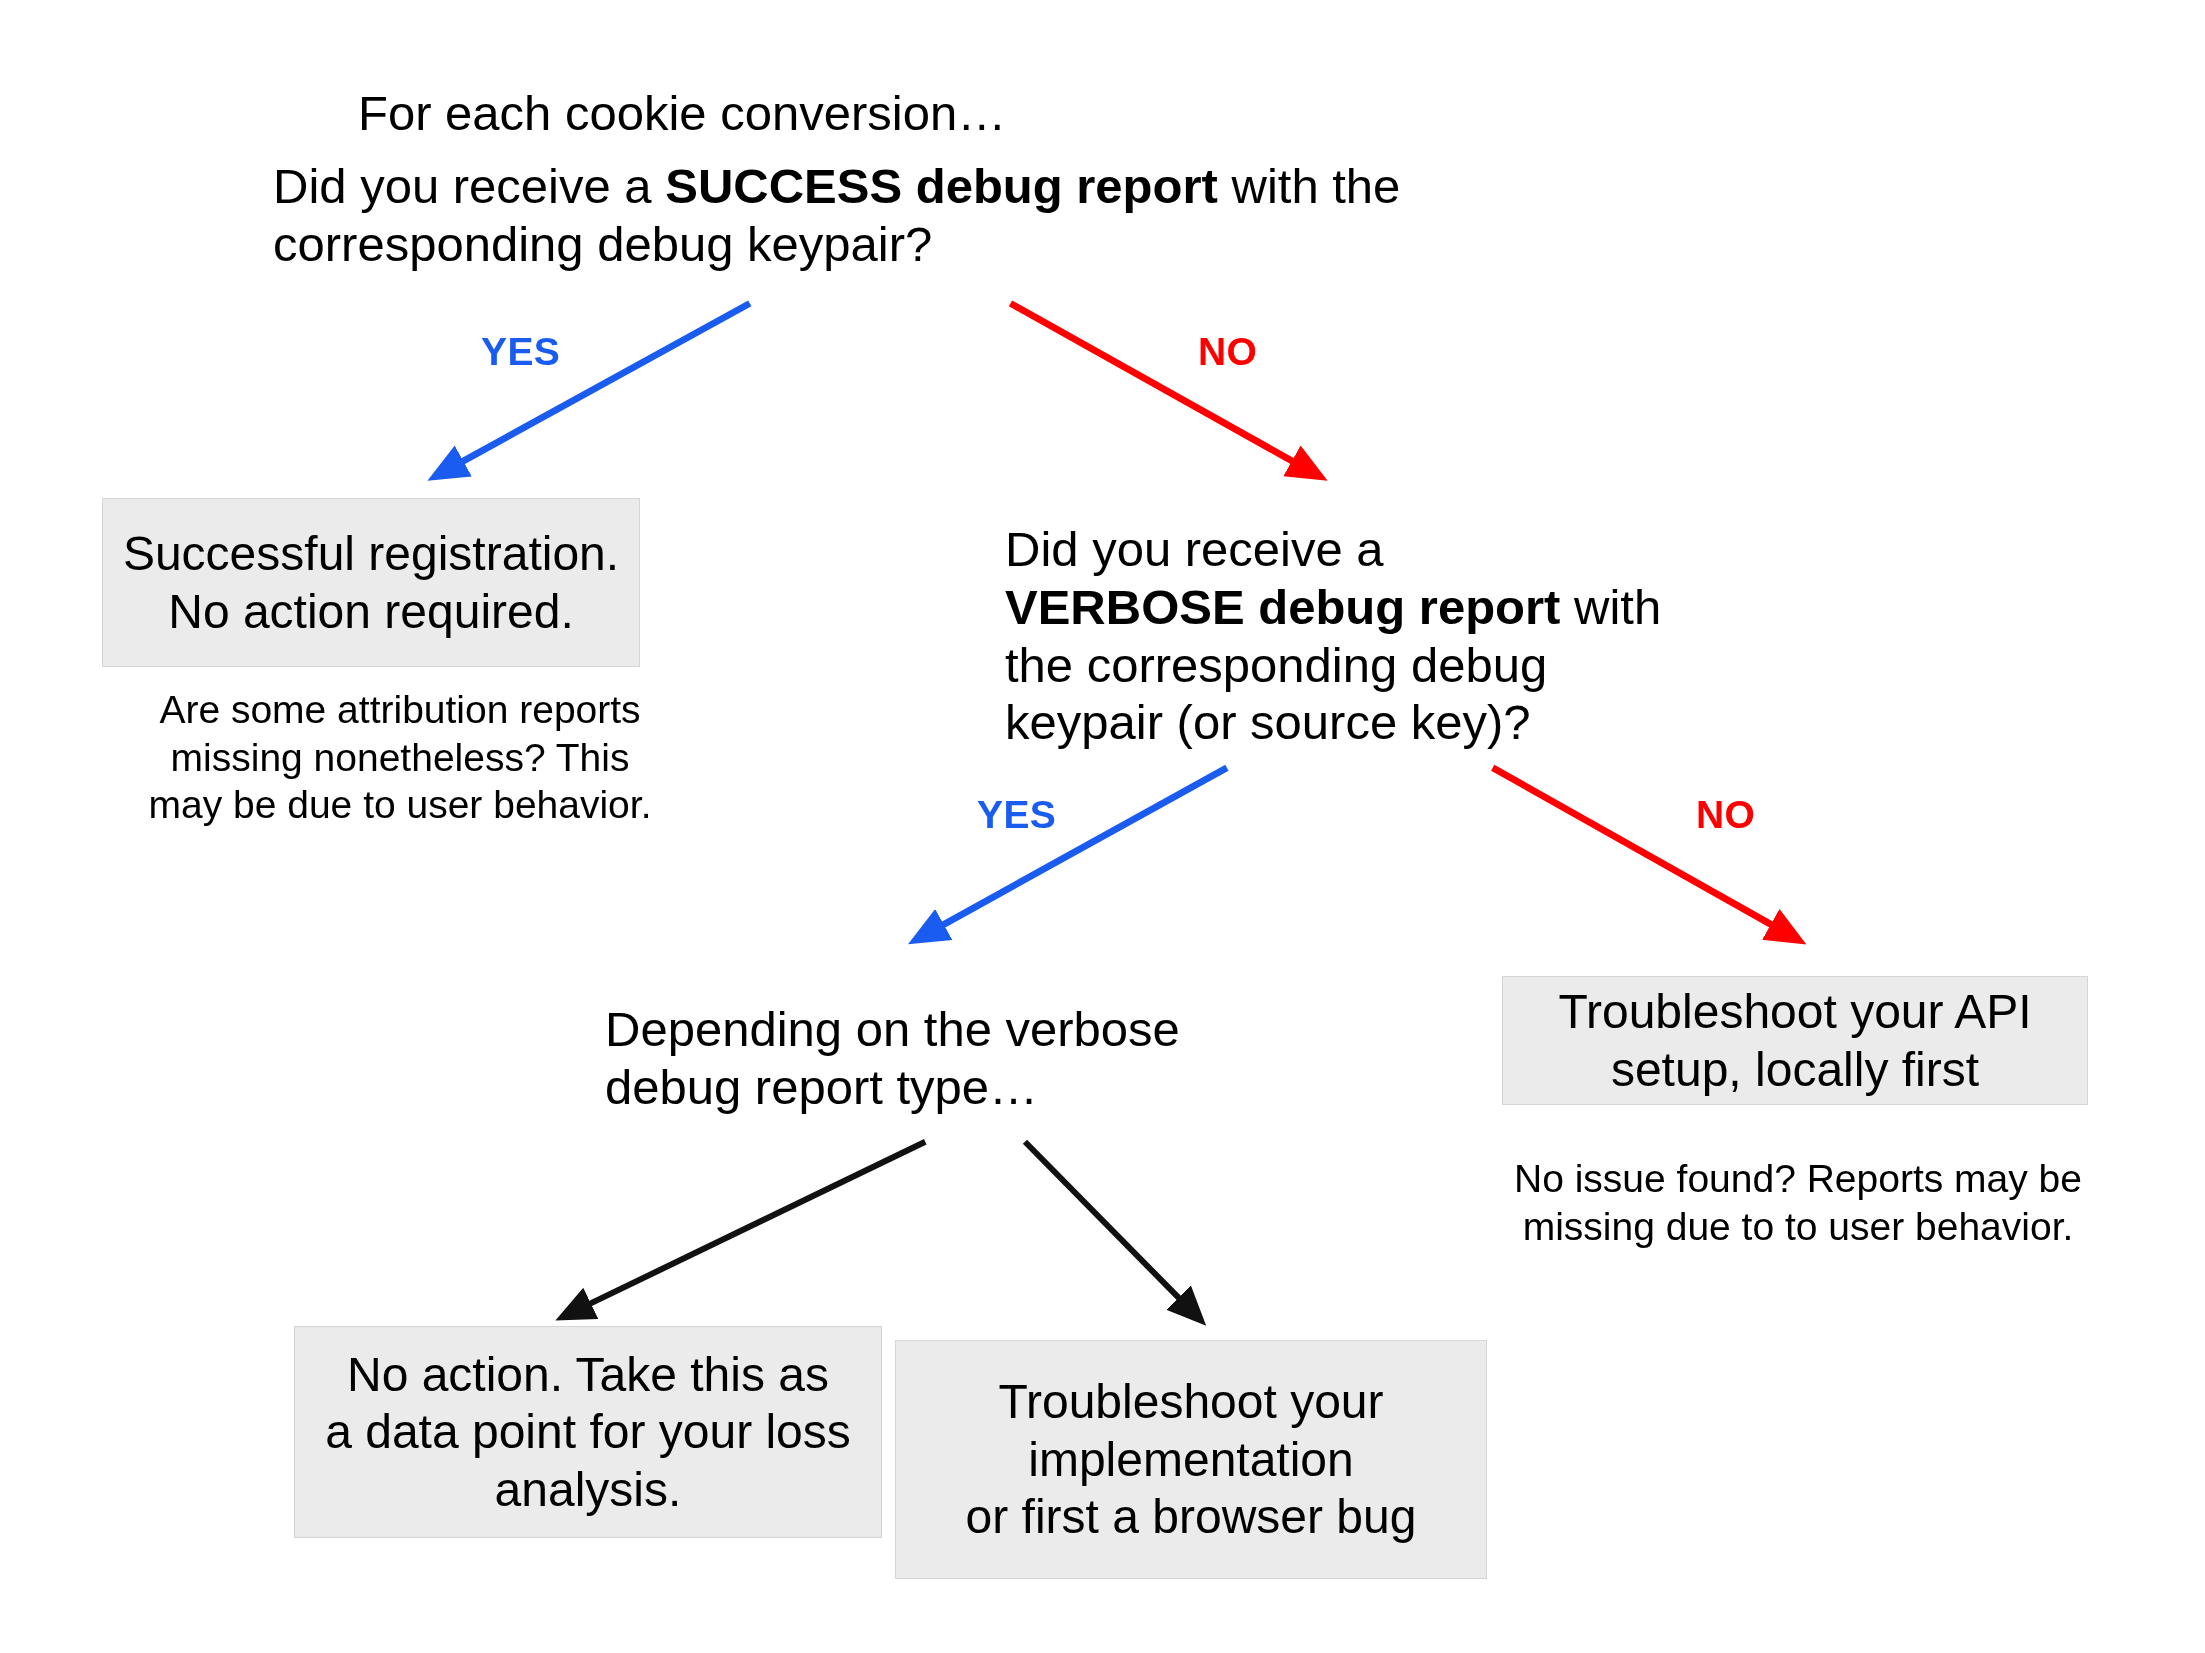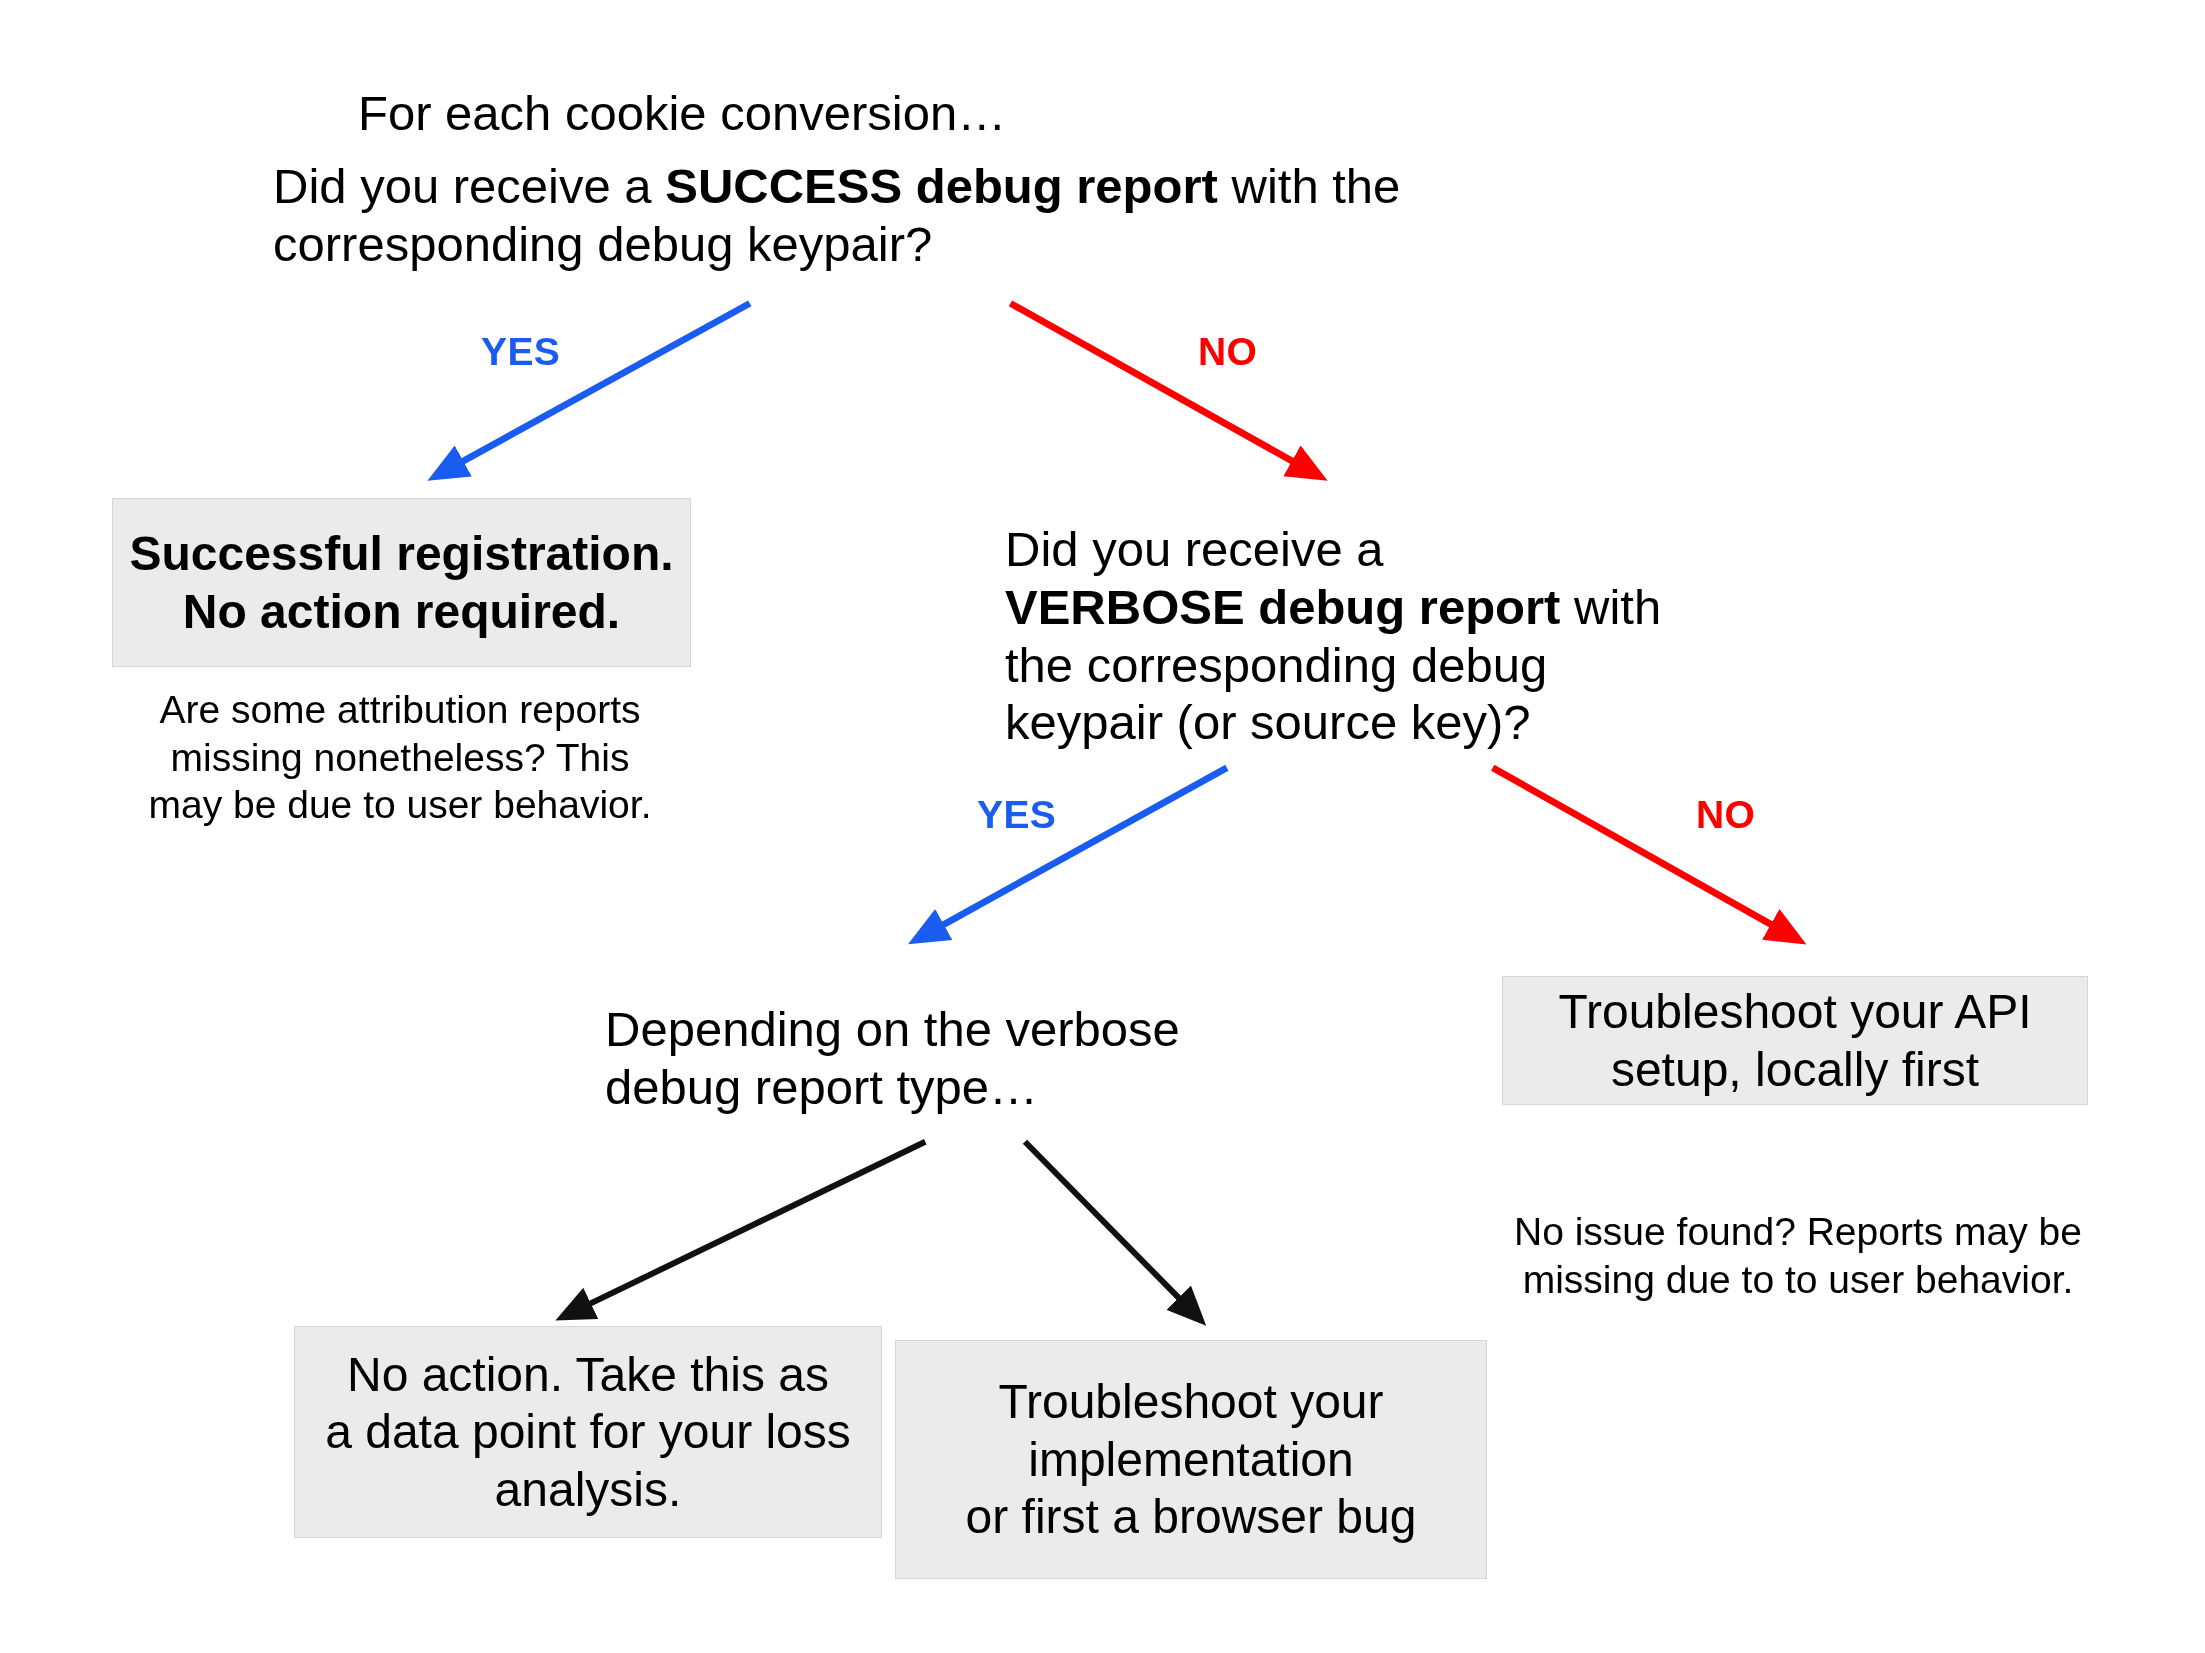--- a/index.html
+++ b/index.html
@@ -105,21 +105,21 @@
 
   <div class="abs qtext" style="left:358px; top:85px; width:988px;">For each cookie conversion…</div>
 
   <div class="abs qtext" style="left:273px; top:158px; width:1159px;"><span>Did you receive a </span><span class="b">SUCCESS debug report</span><span> with the
 corresponding debug keypair?</span></div>
 
   <div class="abs edgelabel yes" style="left:481px; top:332px;">YES</div>
 
   <div class="abs edgelabel no" style="left:1198px; top:332px;">NO</div>
 
-  <div class="abs pbox" style="left:112px; top:498px; width:579px; height:169px;font-weight:bold;">Successful registration.
+  <div class="abs pbox" style="left:102px; top:498px; width:538px; height:169px;">Successful registration.
 No action required.</div>
 
   <div class="abs note" style="left:102px; top:686px; width:596px;">Are some attribution reports
 missing nonetheless? This
 may be due to user behavior.</div>
 
   <div class="abs qtext" style="left:1005px; top:521px; width:716px;"><span>Did you receive a
 </span><span class="b">VERBOSE debug report</span><span> with
 the corresponding debug
 keypair (or source key)?</span></div>
@@ -127,21 +127,21 @@
   <div class="abs edgelabel yes" style="left:977px; top:795px;">YES</div>
 
   <div class="abs edgelabel no" style="left:1696px; top:795px;">NO</div>
 
   <div class="abs qtext" style="left:605px; top:1001px; width:631px;">Depending on the verbose
 debug report type…</div>
 
   <div class="abs pbox" style="left:1502px; top:976px; width:586px; height:129px;">Troubleshoot your API
 setup, locally first</div>
 
-  <div class="abs note" style="left:1457px; top:1208px; width:682px;">No issue found? Reports may be
+  <div class="abs note" style="left:1457px; top:1155px; width:682px;">No issue found? Reports may be
 missing due to to user behavior.</div>
 
   <div class="abs pbox" style="left:294px; top:1306px; width:588px; height:212px;margin-top:20px;">No action. Take this as
 a data point for your loss
 analysis.</div>
 
   <div class="abs pbox" style="left:895px; top:1340px; width:592px; height:239px;">Troubleshoot your
 implementation
 or first a browser bug</div>
 

